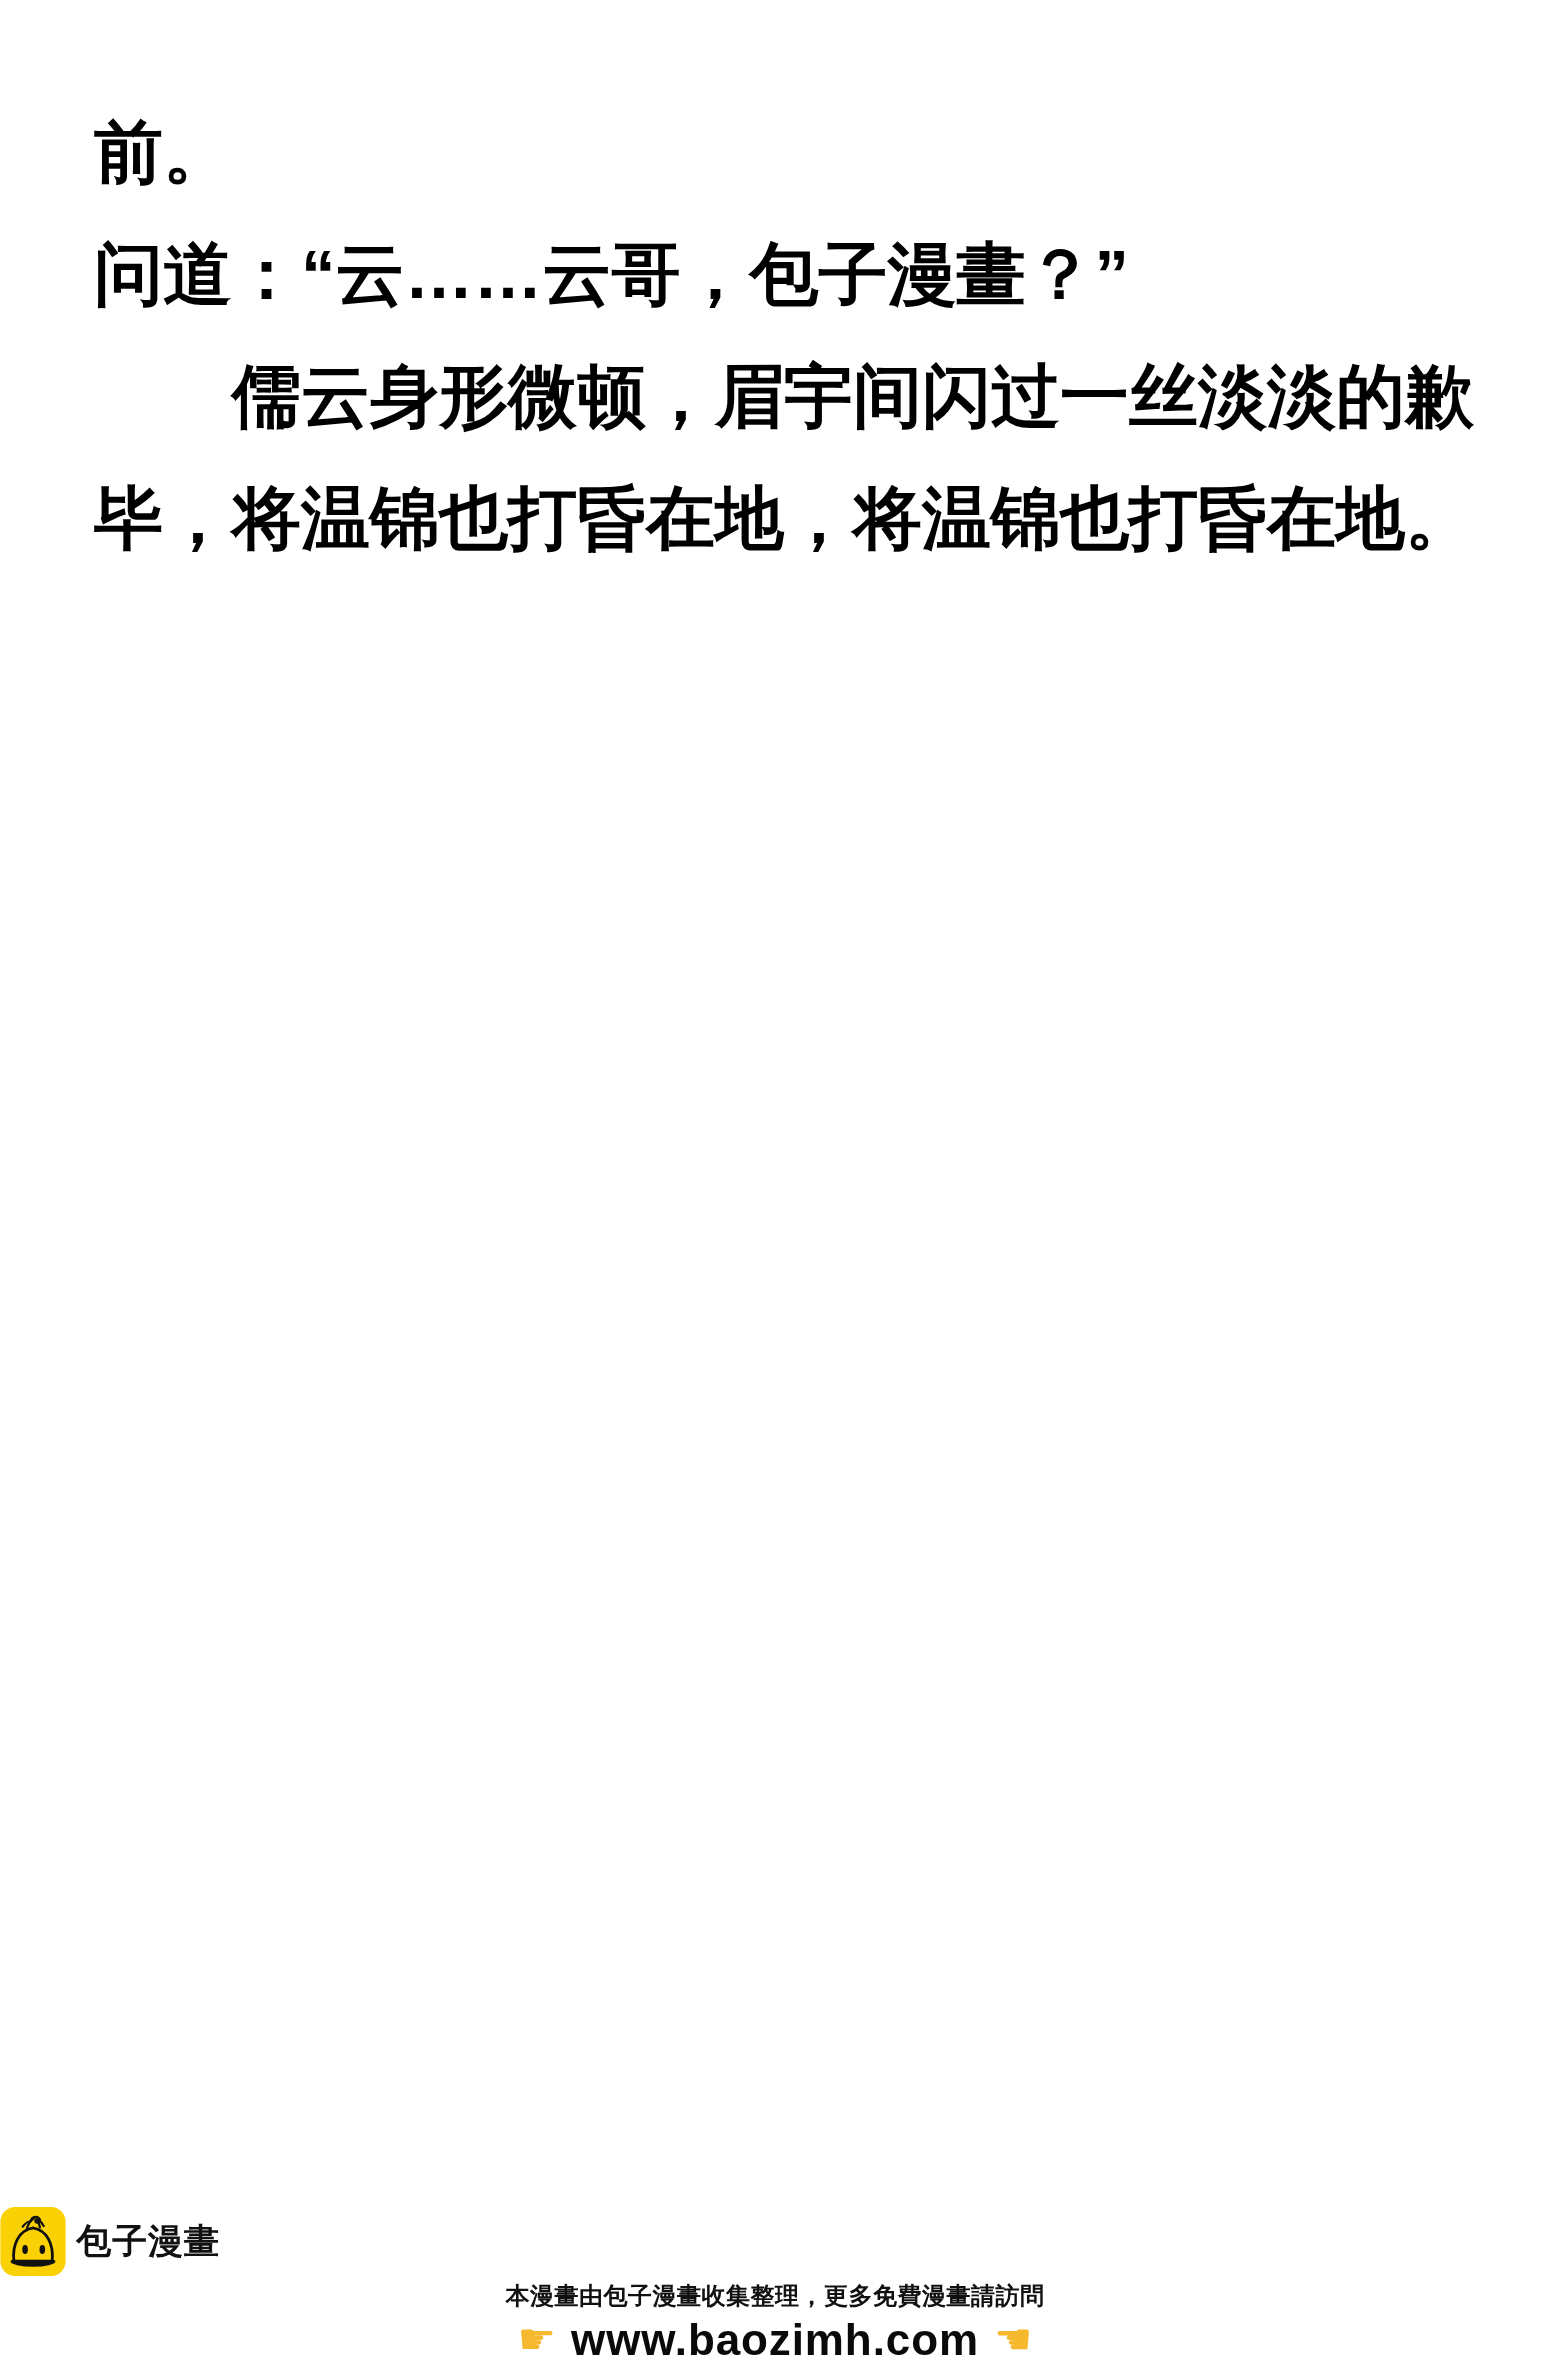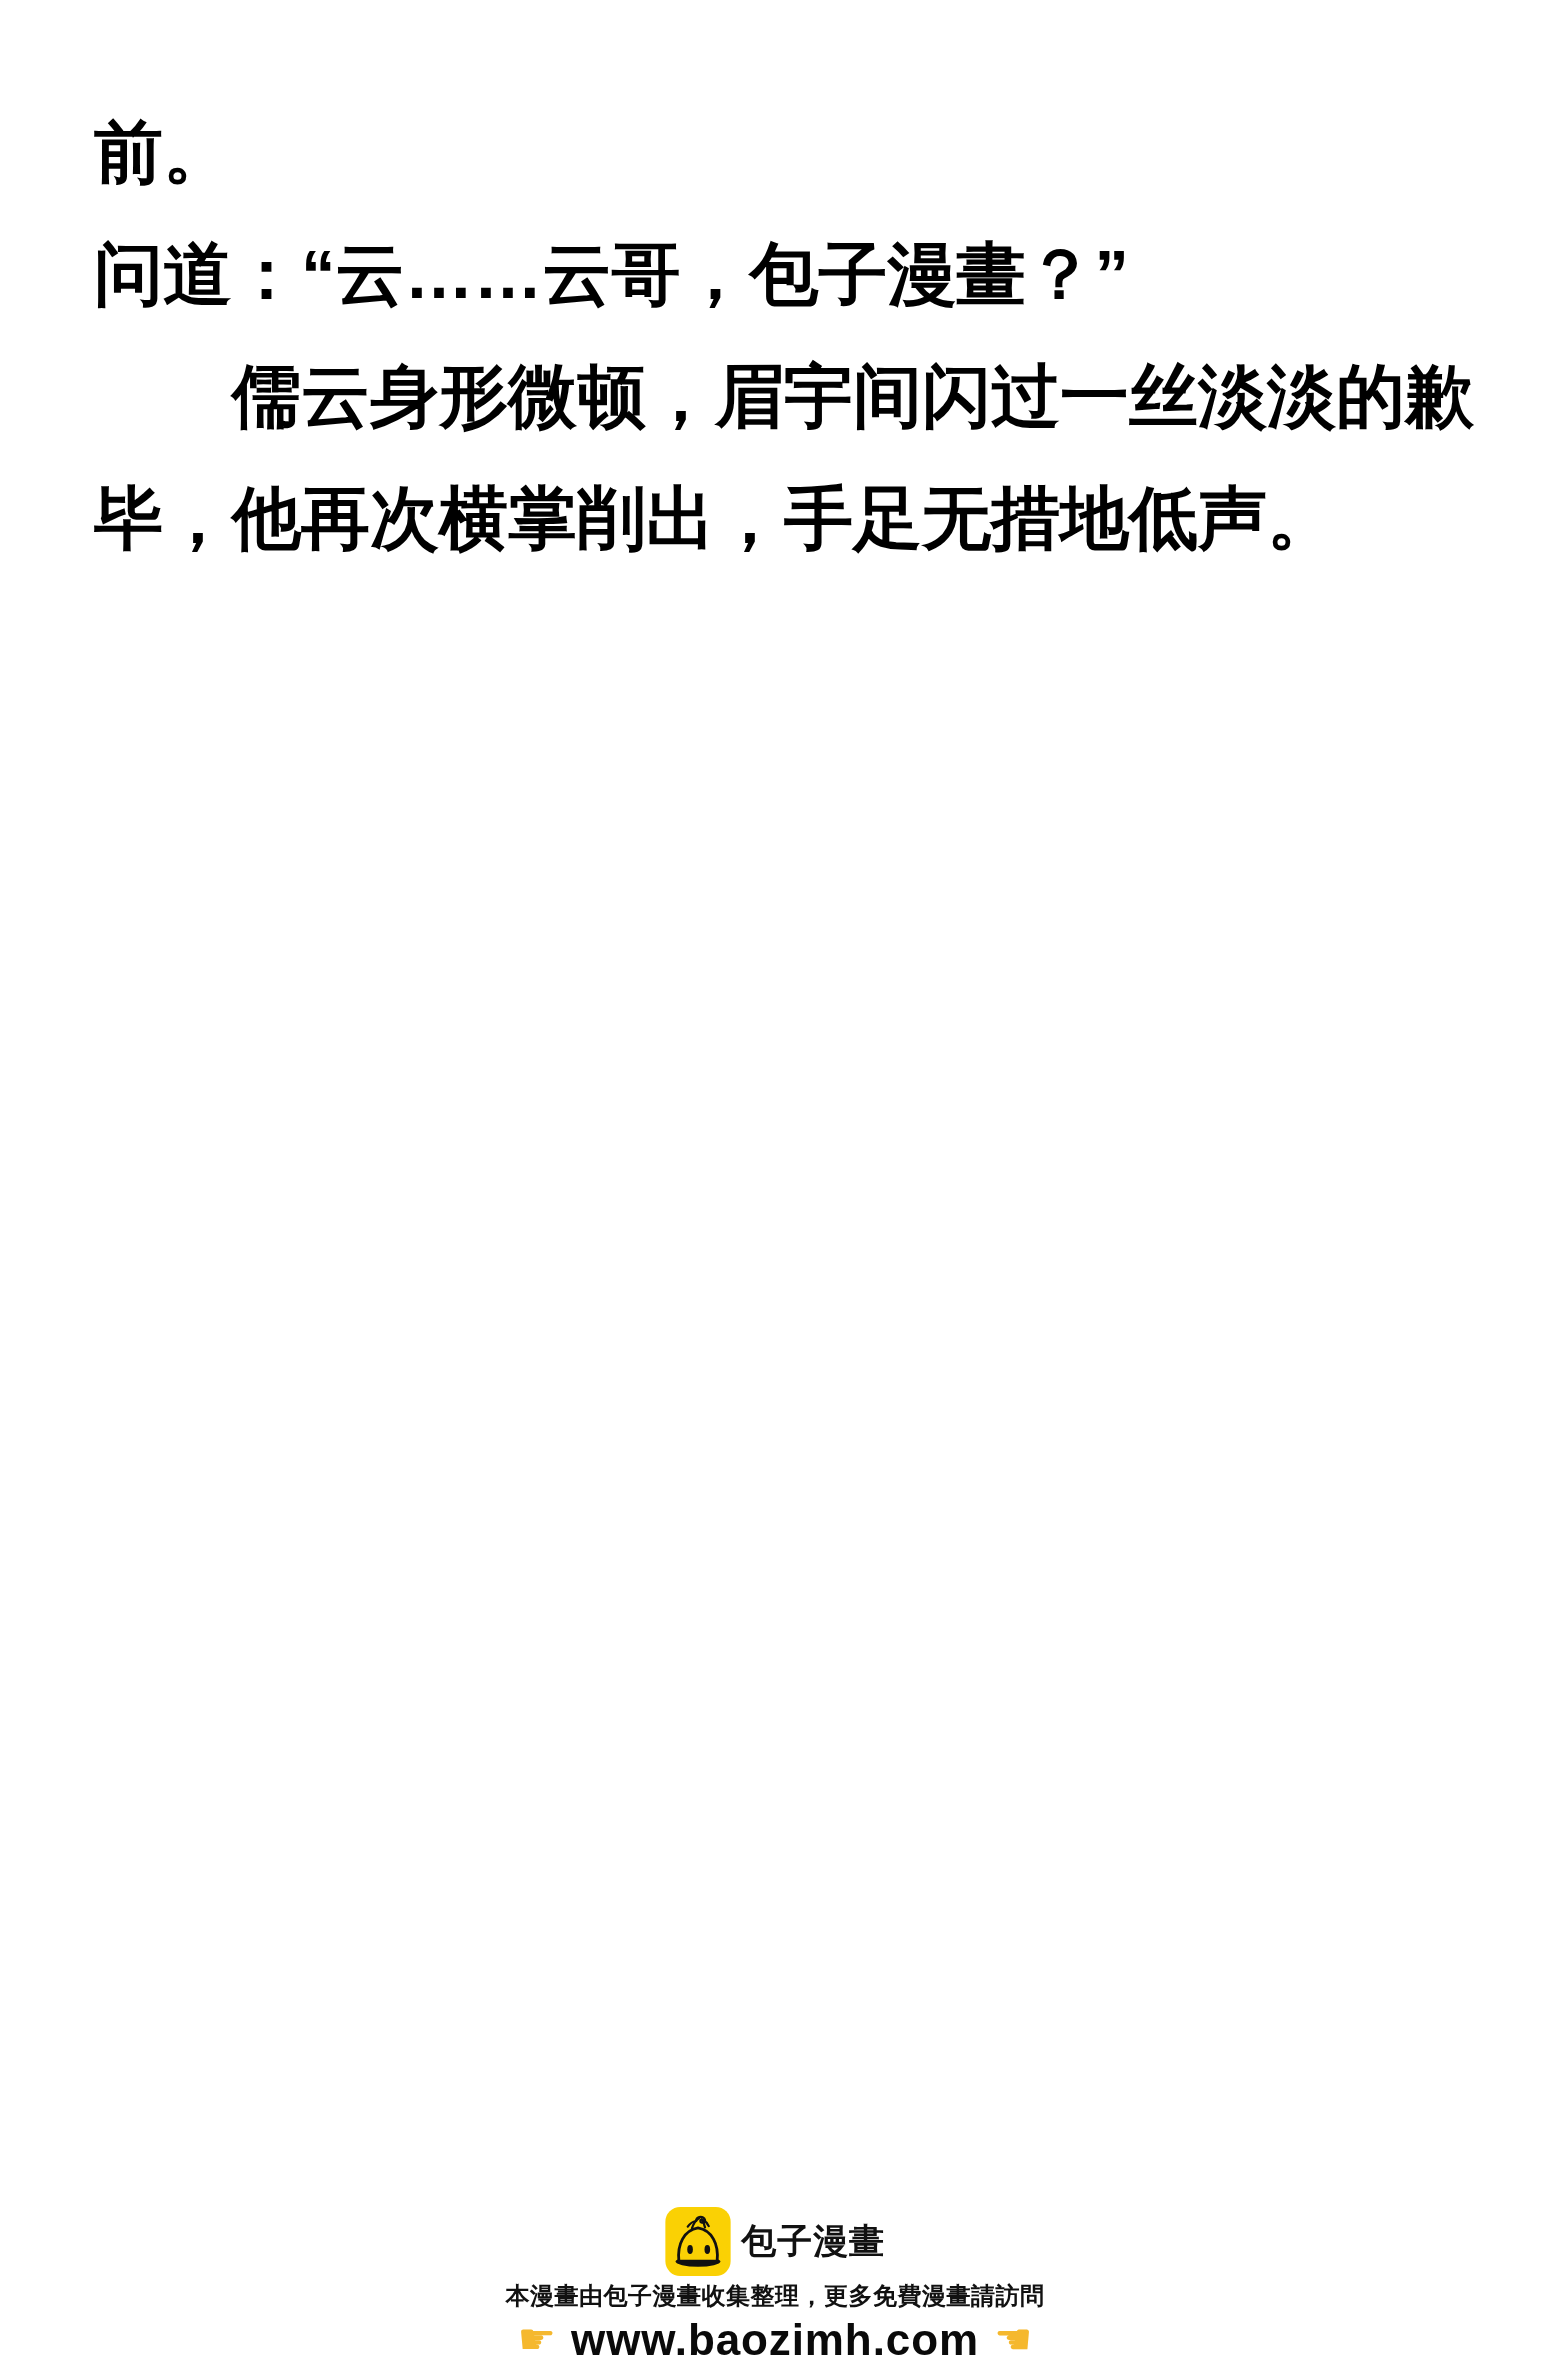--- a/index.html
+++ b/index.html
@@ -39,21 +39,20 @@
   .footer {
     position: absolute;
     left: 0;
     right: 0;
     top: 2207px;
     text-align: center;
   }
   .brand-row {
     display: flex;
     align-items: center;
-    justify-content: center;
     gap: 10.3px;
     height: 69px;
   }
   .logo-svg {
     display: block;
     width: 66px;
     height: 69px;
   }
   .brand-name {
     font-size: 35px;
@@ -93,21 +92,21 @@
 </style>
 </head>
 <body>
 
 <div class="page">
 
   <main class="text-block">
     <p class="text-line">前。</p>
     <p class="text-line">问道：“云……云哥，包子漫畫？”</p>
     <p class="text-line indent">儒云身形微顿，眉宇间闪过一丝淡淡的歉</p>
-    <p class="text-line">毕，他再次横掌削出，手足无措地低声。</p>
+    <p class="text-line">毕，将温锦也打昏在地，将温锦也打昏在地。</p>
   </main>
 
   <footer class="footer">
 
     <div class="brand-row">
       <svg class="logo-svg" viewBox="0 0 70 74" xmlns="http://www.w3.org/2000/svg">
         <rect x="0" y="0" width="70" height="74" rx="16" fill="#FAD104"></rect>
         <ellipse cx="35" cy="58.5" rx="24" ry="5.5" fill="#111111"></ellipse>
         <path d="M14.5 58 C12.5 40 20 25 35 22.5 C50 25 57.5 40 55.5 58 Z" fill="#FAD104" stroke="#111111" stroke-width="3" stroke-linejoin="round"></path>
         <path d="M24 21 C26.5 17.5 29.5 15.5 33 15" fill="none" stroke="#111111" stroke-width="2.4" stroke-linecap="round"></path>

